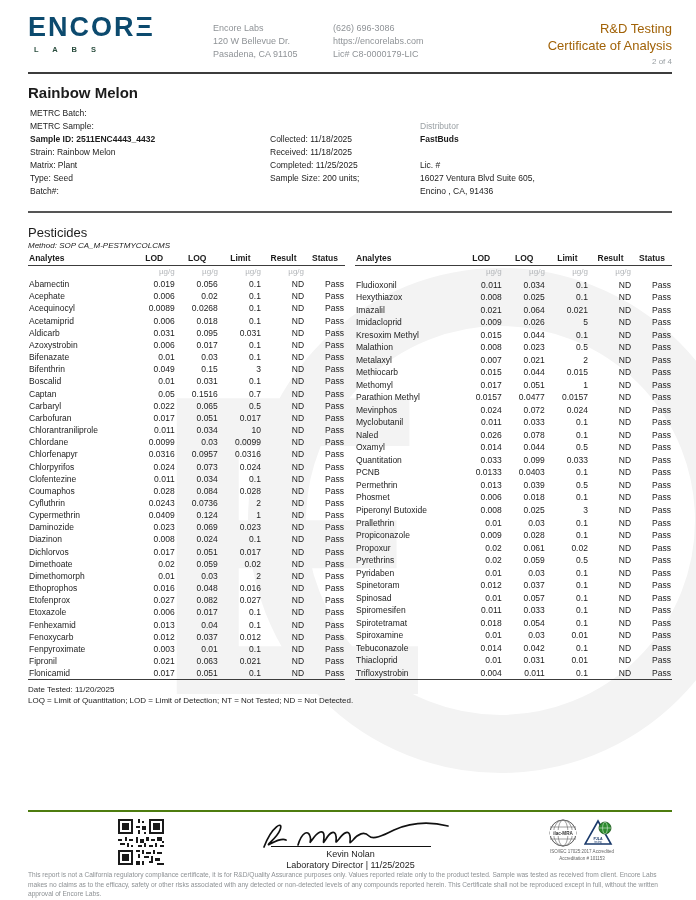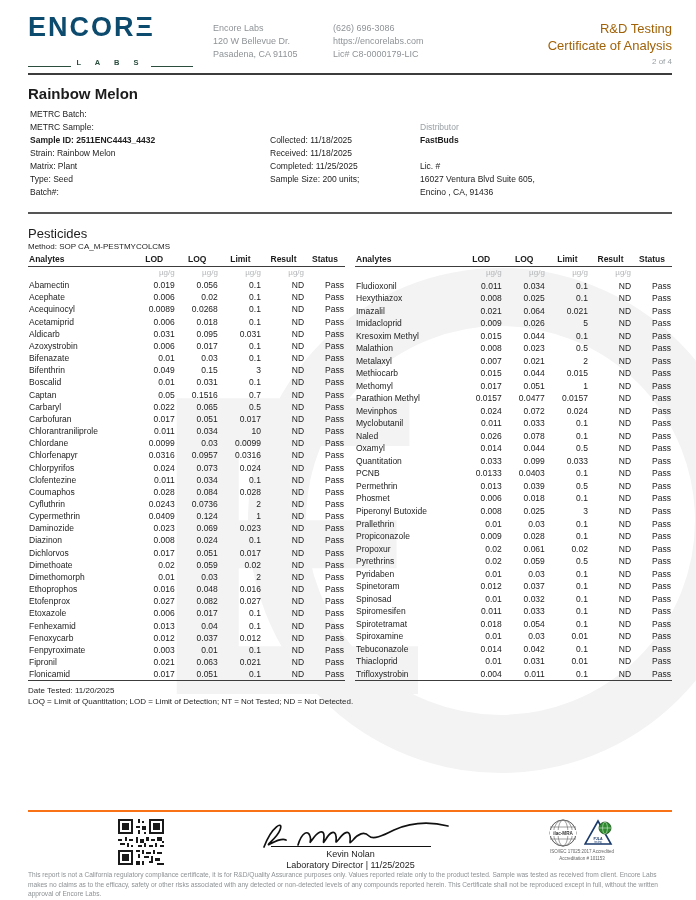--- a/index.html
+++ b/index.html
@@ -11,21 +11,21 @@
   .watermark-ring { position:absolute; left:248px; top:268px; width:505px; height:505px;
     border:58px solid #f3f3f3; border-radius:50%; z-index:0; }
   .watermark-e { position:absolute; left:148px; top:330px; font-size:430px; font-weight:bold;
     color:#f3f3f3; line-height:1; z-index:0; letter-spacing:-10px; }
   .content { position:relative; z-index:1; }
 
   
   .header { display:flex; padding:14px 24px 0 28px; }
   .logo-block { width:165px; }
   .logo-word { font-size:27px; font-weight:bold; color:#0c4a6e; letter-spacing:2px; line-height:1; }
-  .logo-labs { display:flex; align-items:flex-end; margin-top:17px; }
+  .logo-labs { display:flex; align-items:flex-start; margin-top:3px;flex-direction:column; }
   .logo-labs .rule { flex:1; border-top:1.6px solid #2a4d3e; }
   .logo-labs .labs-text { font-size:7.5px; font-weight:bold; color:#2a4d3e; letter-spacing:6px; padding:0 6px; }
   .hdr-col { font-size:9px; color:#8f9397; line-height:13px; margin-top:8px; }
   .hdr-col.addr { margin-left:20px; width:120px; }
   .hdr-col.contact { width:150px; }
   .hdr-right { flex:1; text-align:right; margin-top:6px; }
   .hdr-right .rtitle { font-size:13px; color:#a16207; line-height:17px; }
   .hdr-right .pageno { font-size:8px; color:#9aa0a4; margin-top:3px; }
   .hr-dark { border:none; border-top:2px solid #3c3c3c; margin:6px 24px 0 28px; }
   .hr-mid  { border:none; border-top:2px solid #555; margin:8px 24px 0 28px; }
@@ -35,37 +35,37 @@
   .info-wrap { position:relative; height:96px; font-size:8.5px; line-height:13px; }
   .info-col1 { position:absolute; left:30px; top:0; }
   .info-col2 { position:absolute; left:270px; top:26px; }
   .info-col3 { position:absolute; left:420px; top:13px; }
   .b { font-weight:bold; }
   .gray { color:#9aa0a4; }
   .blank-line { height:13px; }
 
   
   .section-title { font-size:13px; margin:12px 0 1px 28px; }
-  .method { font-size:8px; margin:0 0 2px 28px; }
+  .method { font-size:8px; margin:0 0 2px 28px;font-style:italic; }
   .tables { display:flex; padding:0 24px 0 28px; gap:10px; }
   table { border-collapse:collapse; width:50%; table-layout:fixed; }
   th { font-size:8.5px; font-weight:bold; border-bottom:1.6px solid #3c3c3c; padding:1px 1px 2px 1px; }
   th.analyte { text-align:left; }
   td { font-size:8.5px; line-height:12.15px; padding:0 1px; text-align:right; white-space:nowrap; overflow:hidden; }
   td:first-child { text-align:left; }
   tr.units td { color:#b3b6b9; font-size:8px; }
   tbody { border-bottom:1.6px solid #3c3c3c; }
   col.c-analyte { width:33%; }
   col.c-num { width:13.6%; }
   col.c-status { width:12.6%; }
 
   .footnotes { margin:4px 0 0 28px; font-size:8px; line-height:11px; }
 
   
-  .footer { position:absolute; left:28px; right:24px; top:810px; border-top:2px solid #f97316; z-index:1; }
+  .footer { position:absolute; left:28px; right:24px; top:810px; border-top:2px solid #4d7c0f; z-index:1; }
   .qr { position:absolute; left:90px; top:7px; }
   .sig-block { position:absolute; left:200px; top:2px; width:245px; text-align:center; }
   .sig-svg { display:block; margin:0 auto; }
   .sig-rule { width:160px; margin:-8px auto 2px auto; border-top:1.6px solid #111; }
   .sig-name { font-size:9px; line-height:11px; }
   .sig-title { font-size:9px; line-height:11px; }
   .accr-block { position:absolute; left:494px; top:6px; width:120px; text-align:center; }
   .accr-logos { display:flex; justify-content:center; align-items:flex-end; gap:6px; }
   .accr-text { font-size:4.5px; color:#666; line-height:5.5px; margin-top:1px; }
   .disclaimer { position:absolute; left:0; right:10px; top:58px; font-size:6.6px; color:#8d9194; line-height:9.5px; }
@@ -658,21 +658,21 @@
               <td>Spinetoram</td>
               <td>0.012</td>
               <td>0.037</td>
               <td>0.1</td>
               <td>ND</td>
               <td>Pass</td>
             </tr>
             <tr>
               <td>Spinosad</td>
               <td>0.01</td>
-              <td>0.032</td>
+              <td>0.057</td>
               <td>0.1</td>
               <td>ND</td>
               <td>Pass</td>
             </tr>
             <tr>
               <td>Spiromesifen</td>
               <td>0.011</td>
               <td>0.033</td>
               <td>0.1</td>
               <td>ND</td>

